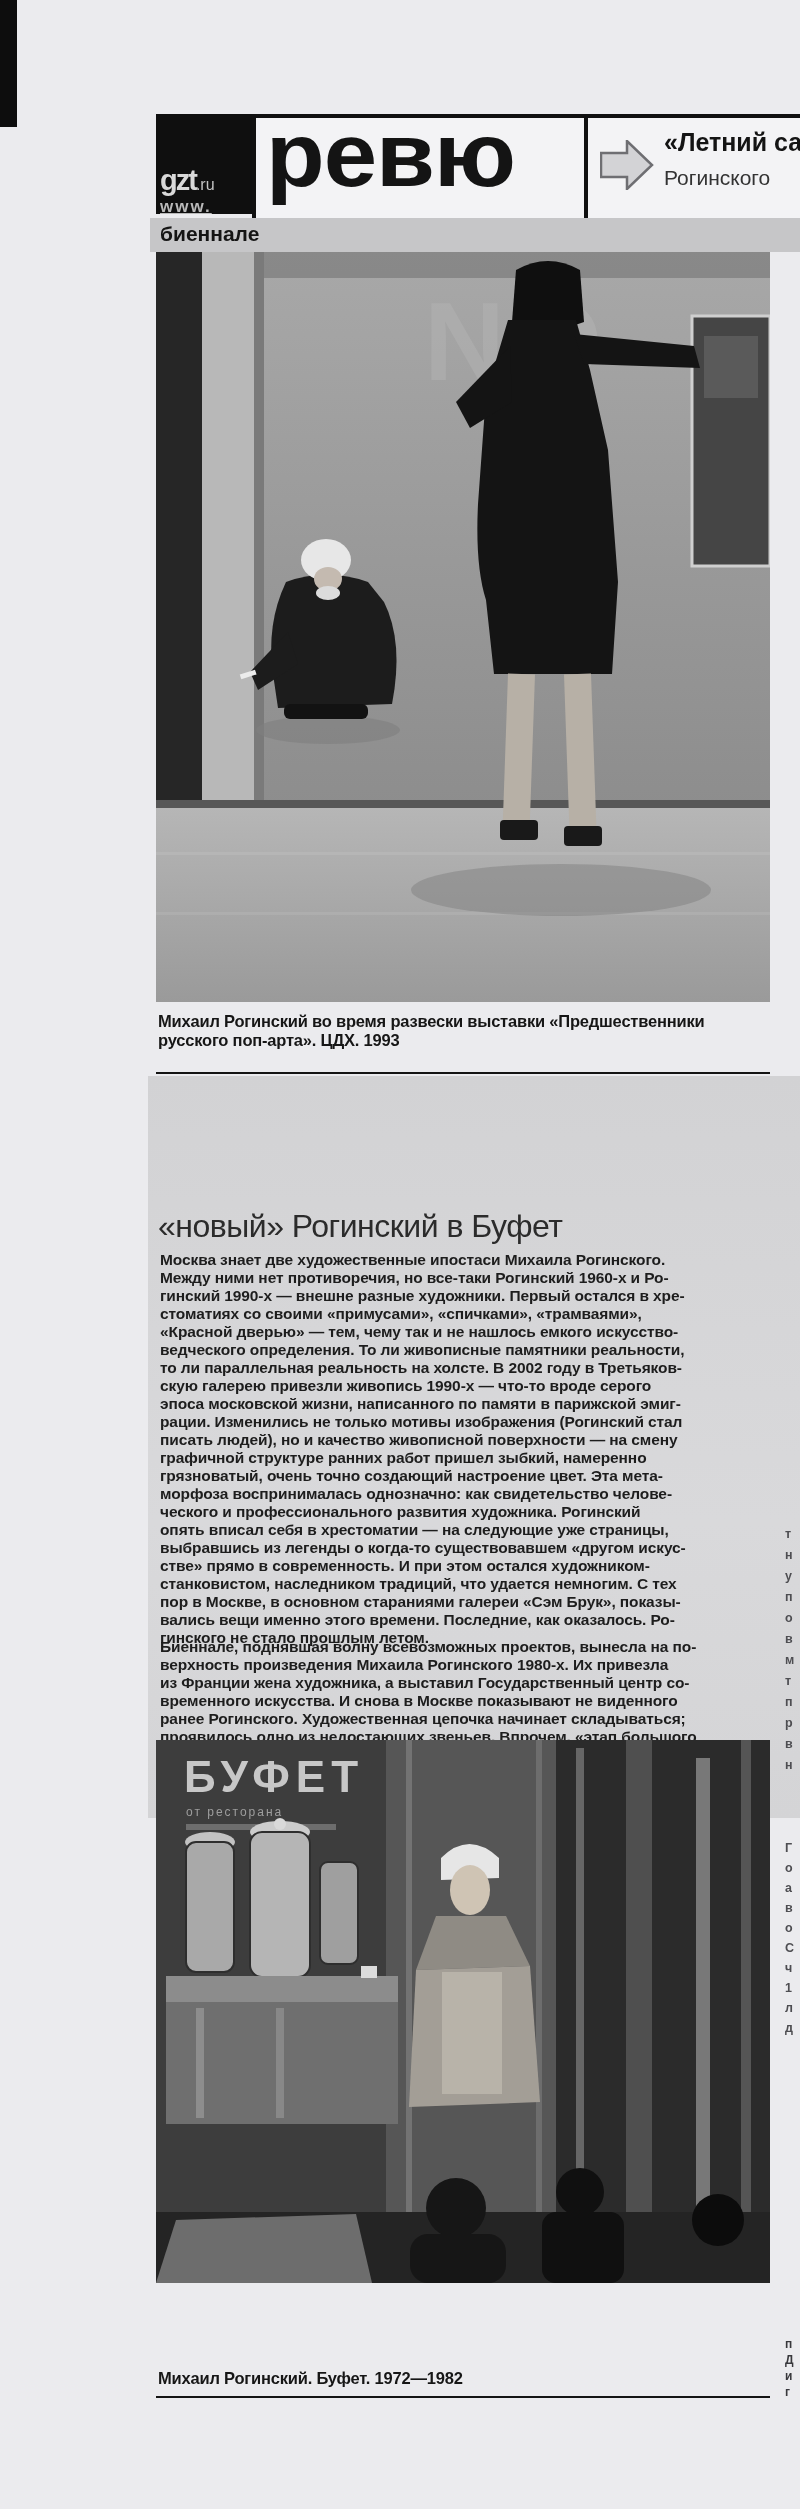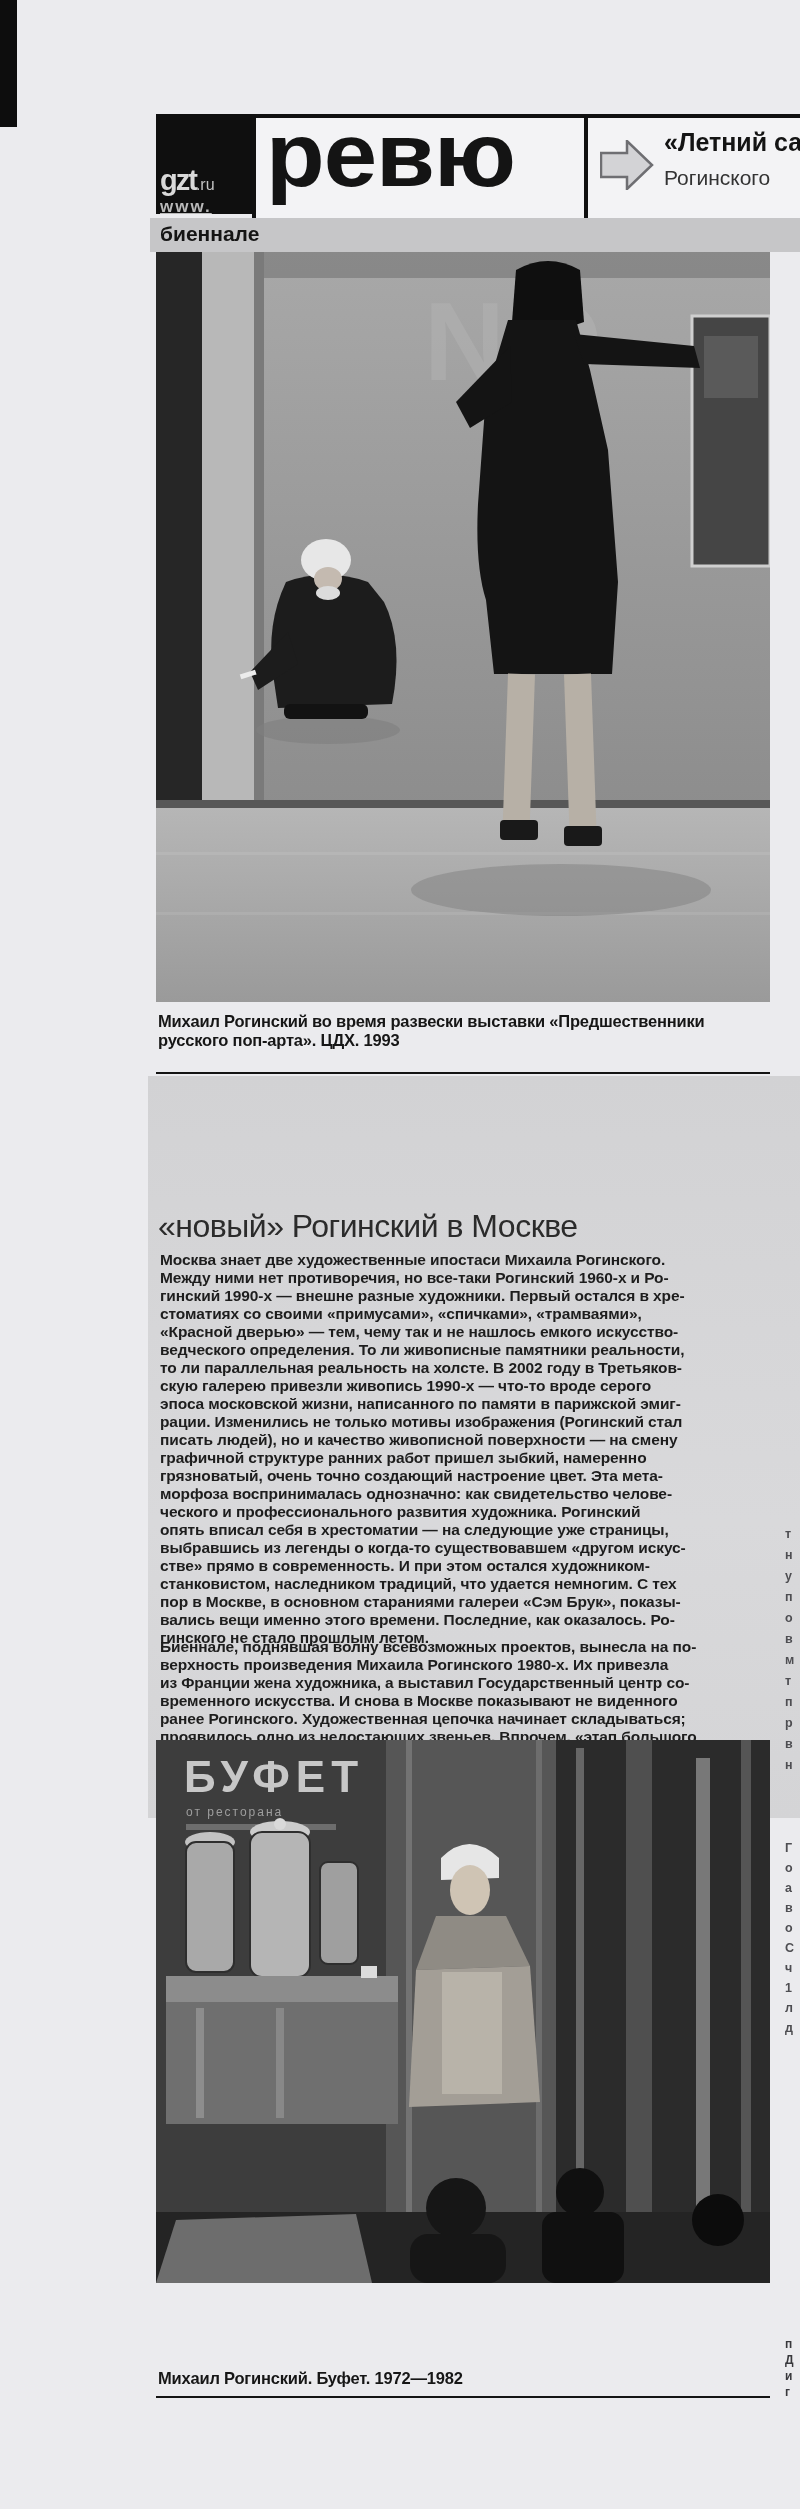--- a/index.html
+++ b/index.html
@@ -135,21 +135,21 @@
       <rect x="84" y="420" width="16" height="5" fill="#ececec" transform="rotate(-18 92 422)"></rect>
       <rect x="128" y="452" width="84" height="15" rx="6" fill="#121212"></rect>
     </svg>
   </div>
 
   <div class="abs caption caption1">Михаил Рогинский во время развески выставки «Предшественники
 русского поп-арта». ЦДХ. 1993</div>
   <div class="abs rule rule1"></div>
 
   <div class="abs article-wash"></div>
-  <div class="abs subhead">«новый» Рогинский в Москве</div>
+  <div class="abs subhead">«новый» Рогинский в Буфет</div>
   <div class="abs bodytext para1">Москва знает две художественные ипостаси Михаила Рогинского.
 Между ними нет противоречия, но все-таки Рогинский 1960-х и Ро-
 гинский 1990-х — внешне разные художники. Первый остался в хре-
 стоматиях со своими «примусами», «спичками», «трамваями»,
 «Красной дверью» — тем, чему так и не нашлось емкого искусство-
 ведческого определения. То ли живописные памятники реальности,
 то ли параллельная реальность на холсте. В 2002 году в Третьяков-
 скую галерею привезли живопись 1990-х — что-то вроде серого
 эпоса московской жизни, написанного по памяти в парижской эмиг-
 рации. Изменились не только мотивы изображения (Рогинский стал

